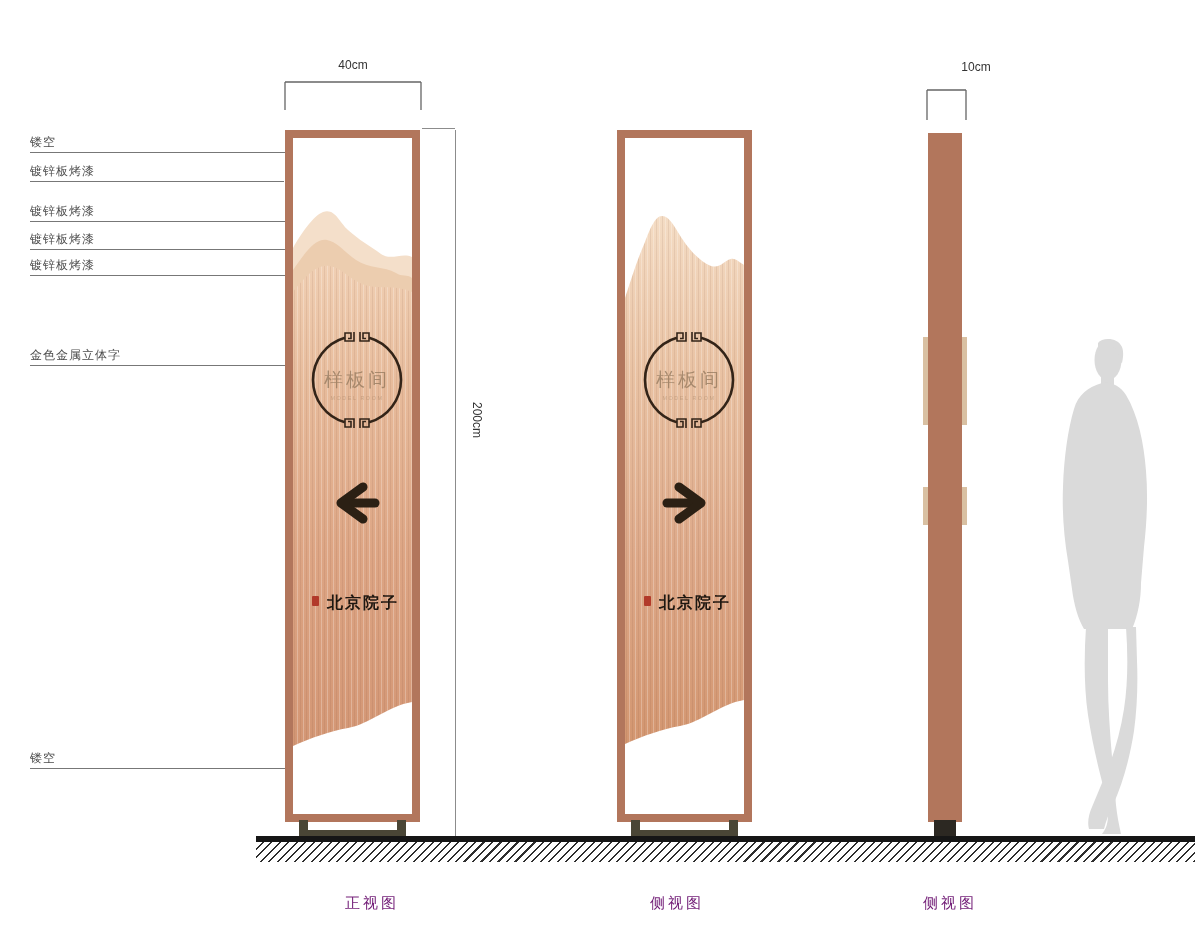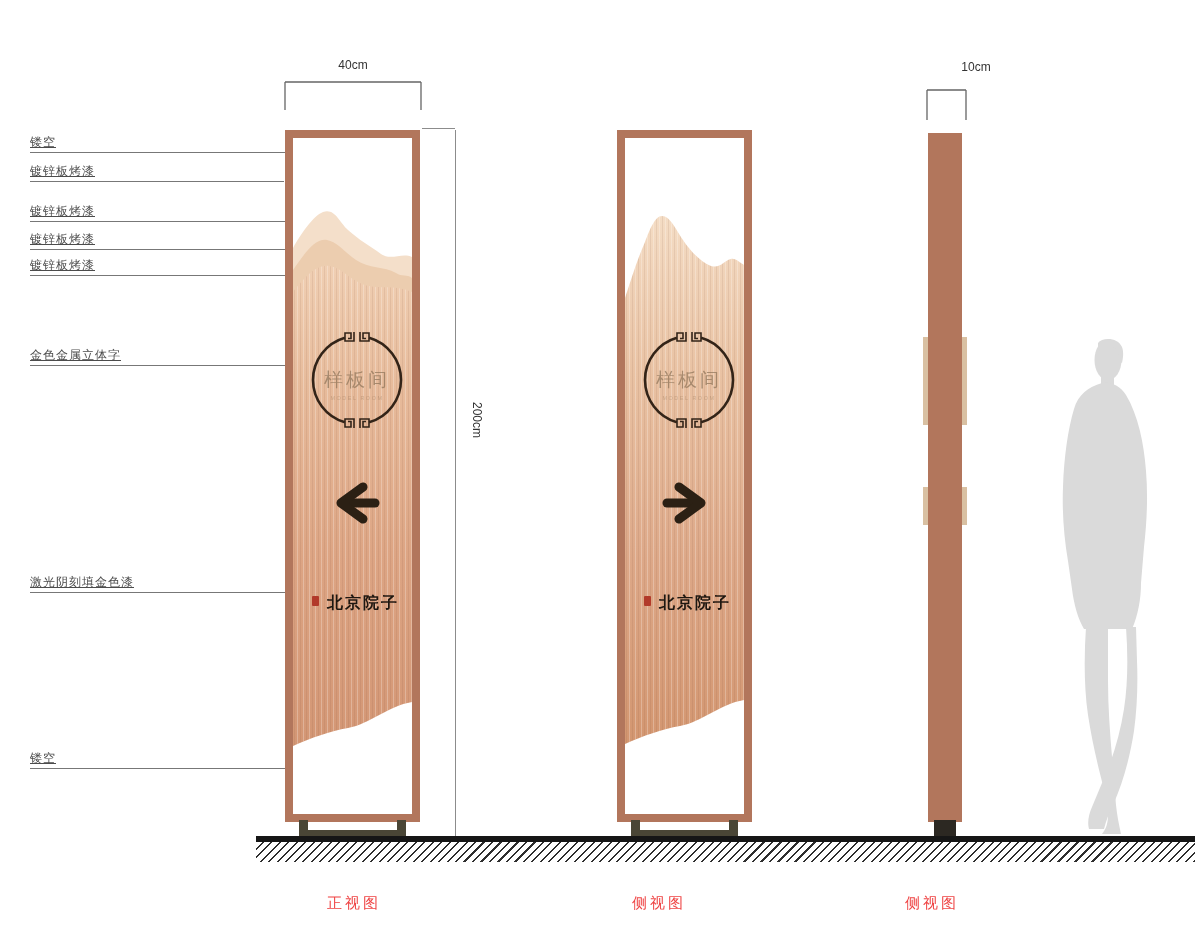--- a/index.html
+++ b/index.html
@@ -1,23 +1,23 @@
 <!DOCTYPE html>
 <html><head>
 <meta charset="utf-8">
 <style>
   html,body{margin:0;padding:0;background:#fff;}
   .stage{position:relative;width:1195px;height:927px;background:#ffffff;overflow:hidden;
          font-family:"Liberation Sans",sans-serif;}
-  .callout{position:absolute;left:30px;color:#4c4c4c;font-size:12px;line-height:14px;letter-spacing:1px;text-decoration:underline;}
+  .callout{position:absolute;left:30px;color:#4c4c4c;font-size:12px;line-height:14px;letter-spacing:1px;}
   .callout .txt{display:block;}
   .callout .line{height:1px;background:#777777;margin-top:3px;}
   .dim{position:absolute;color:#333333;font-size:12px;text-align:center;}
   .rot{transform:rotate(90deg);transform-origin:left top;white-space:nowrap;}
-  .caption{position:absolute;font-size:15px;color:#ef4444;letter-spacing:3px;text-align:left;width:90px;}
+  .caption{position:absolute;font-size:15px;color:#701a75;letter-spacing:3px;text-align:center;width:90px;}
   .tickline{position:absolute;background:#8c8c8c;}
   .ground-line{position:absolute;background:#161616;}
   .hatch{position:absolute;background:repeating-linear-gradient(135deg,#ffffff 0,#ffffff 4.5px,#2e2e2e 4.5px,#2e2e2e 6px);}
   svg{position:absolute;display:block;}
   text{font-family:"Liberation Sans",sans-serif;}
   .brand-text{font-family:"DejaVu Serif",serif;font-weight:bold;}
 </style>
 </head>
 <body>
 
@@ -39,24 +39,20 @@
     <span class="txt">镀锌板烤漆</span>
     <div class="line" style="width:262px"></div>
   </div>
   <div class="callout" style="top:258px">
     <span class="txt">镀锌板烤漆</span>
     <div class="line" style="width:263px"></div>
   </div>
   <div class="callout" style="top:348px">
     <span class="txt">金色金属立体字</span>
     <div class="line" style="width:300px"></div>
-  </div>
-  <div class="callout" style="top:575px">
-    <span class="txt">激光阴刻填金色漆</span>
-    <div class="line" style="width:270px"></div>
   </div>
   <div class="callout" style="top:751px">
     <span class="txt">镂空</span>
     <div class="line" style="width:273px"></div>
   </div>
 
   <div class="dim" style="left:283px;top:58px;width:140px">40cm</div>
   <svg style="left:283px;top:80px" width="140" height="34">
     <path d="M2,2 H138 M2,2 V30 M138,2 V30" stroke="#666" stroke-width="1.3" fill="none"></path>
   </svg>

